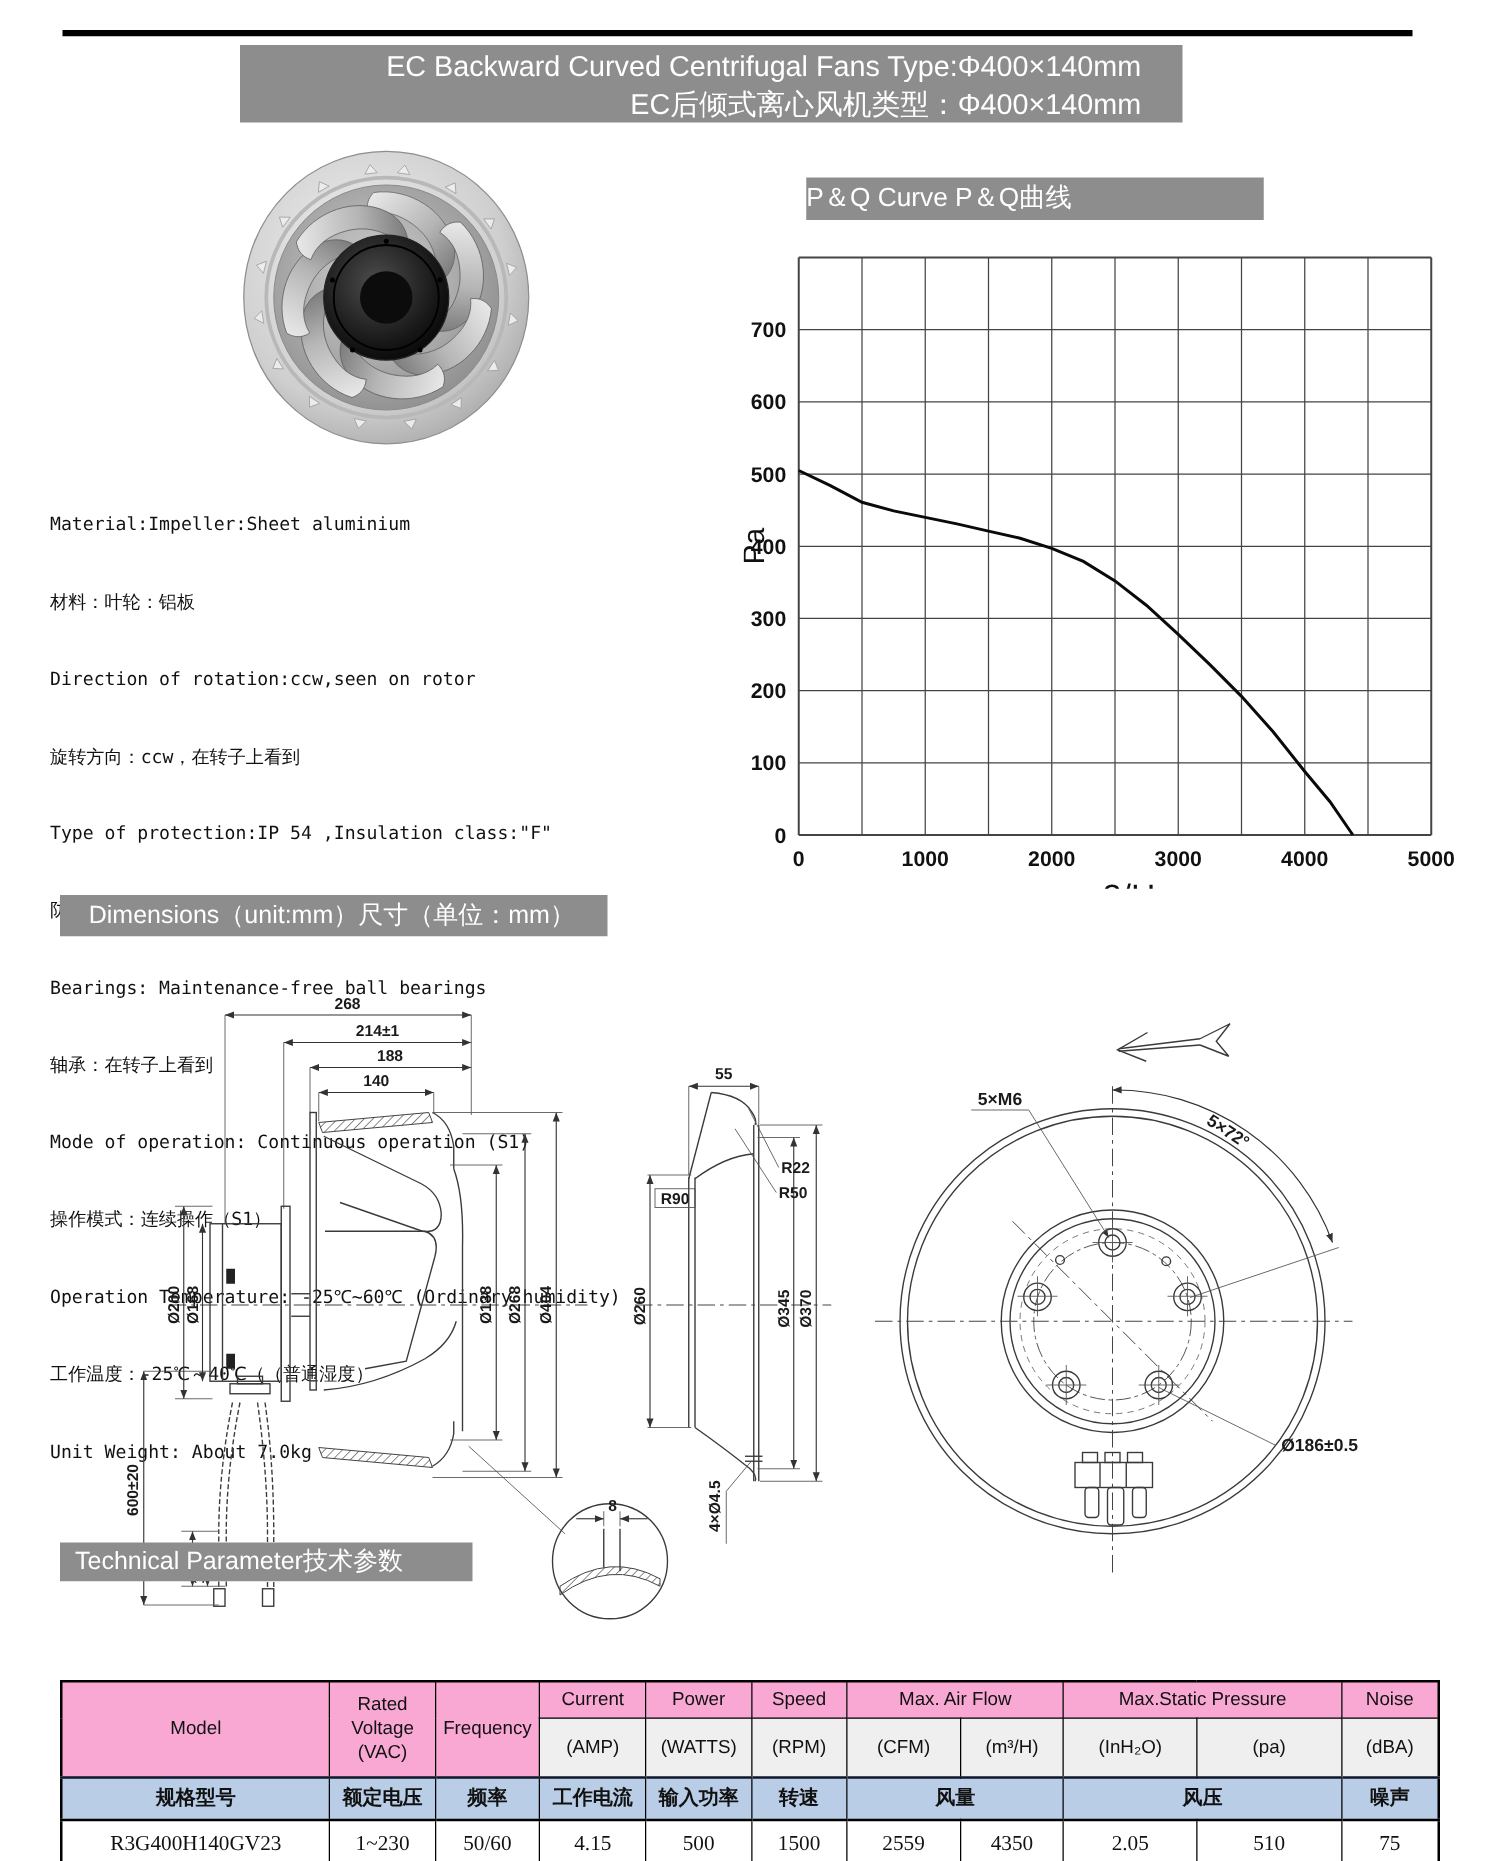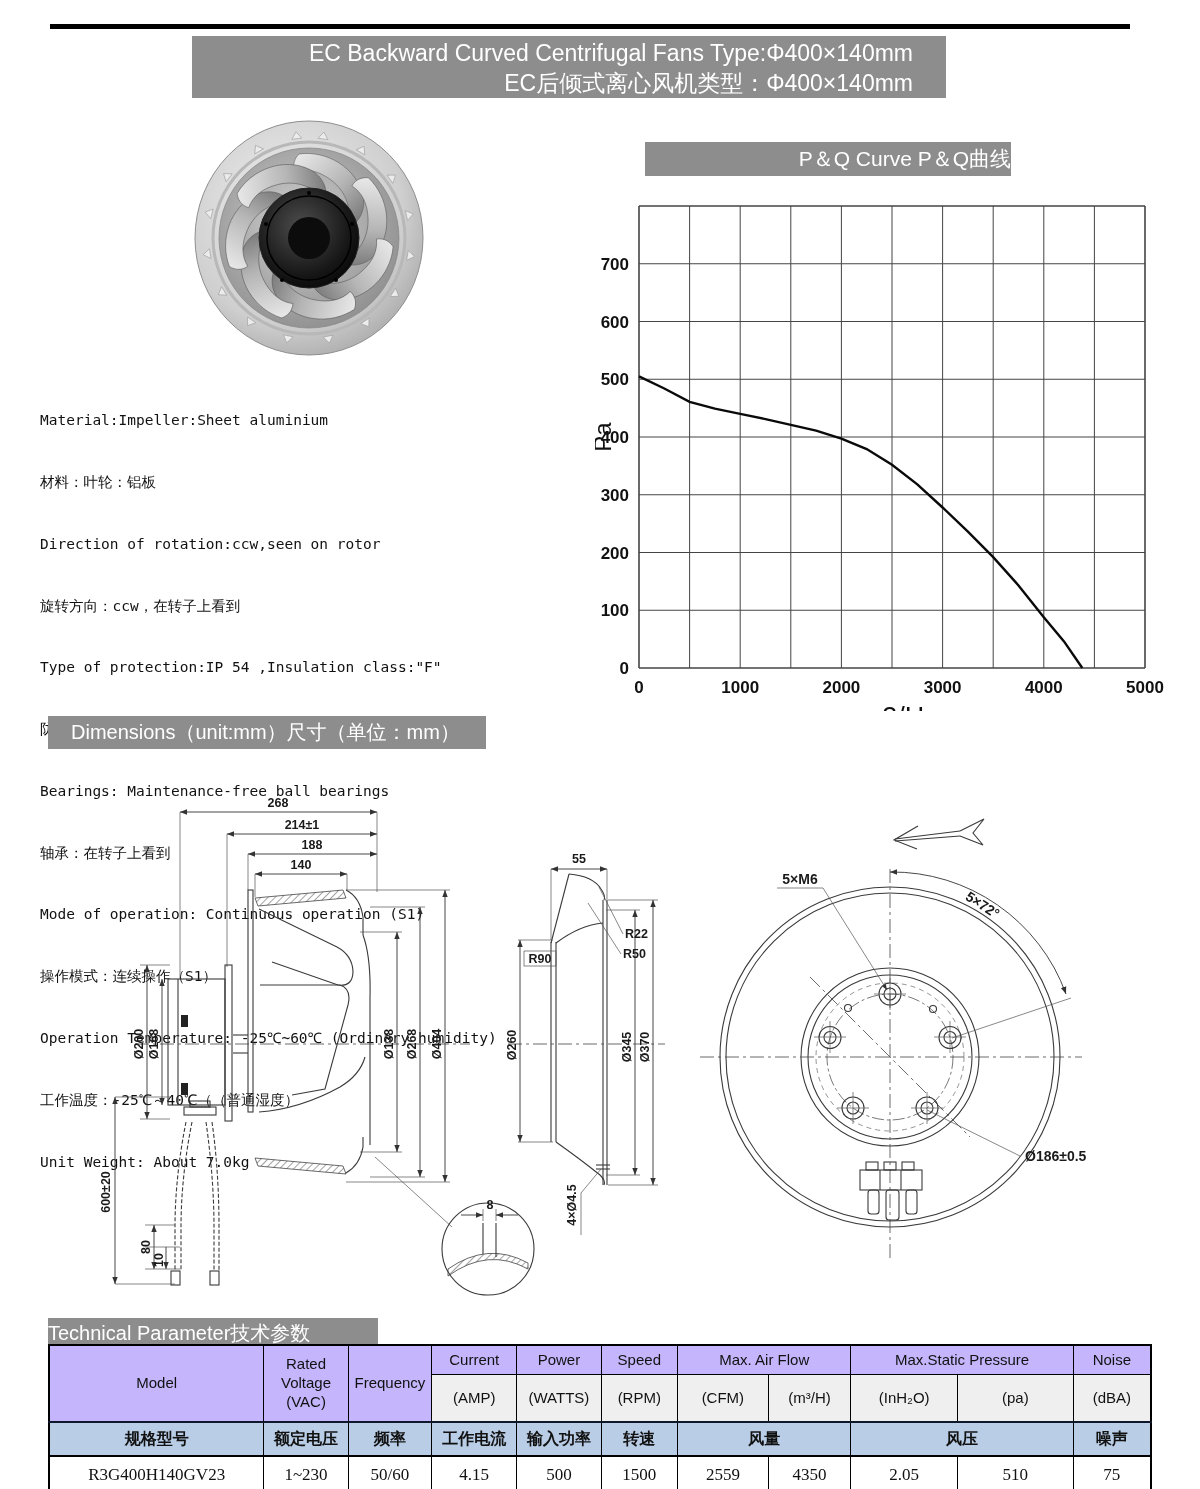--- a/index.html
+++ b/index.html
@@ -7,39 +7,39 @@
         font-family:"Liberation Sans",sans-serif;}
   .top-rule{position:absolute;left:50px;top:24px;width:1080px;height:5px;background:#000;}
   .banner{background:#8d8d8d;color:#fff;}
   .title-banner{position:absolute;left:192px;top:36px;width:754px;height:62px;
      text-align:right;padding-right:33px;box-sizing:border-box;
      font-size:23px;line-height:30px;padding-top:2px;}
   .specs{position:absolute;left:40px;top:369px;width:530px;
      font-family:"DejaVu Sans Mono","Liberation Mono",monospace;
      font-size:14.5px;line-height:20.6px;color:#111;white-space:pre;}
   .pq-banner{position:absolute;left:645px;top:142px;width:366px;height:34px;
-     text-align:right;font-size:21px;line-height:34px;}
+     text-align:left;font-size:21px;line-height:34px;}
   .dim-banner{position:absolute;left:48px;top:716px;width:438px;height:33px;
      font-size:20px;line-height:33px;padding-left:23px;box-sizing:border-box;}
-  .tech-banner{position:absolute;left:48px;top:1318px;width:330px;height:31px;
-     font-size:20px;line-height:31px;padding-left:0;box-sizing:border-box;}
+  .tech-banner{position:absolute;left:48px;top:1234px;width:330px;height:31px;
+     font-size:20px;line-height:31px;padding-left:12px;box-sizing:border-box;}
   svg text{font-family:"Liberation Sans",sans-serif;}
   .tick{font:bold 17px "Liberation Sans",sans-serif;fill:#111;}
   .axis-label{font:24px "Liberation Sans",sans-serif;fill:#111;}
   .dimlbl{font:bold 12.5px "Liberation Sans",sans-serif;fill:#1a1a1a;}
   .dwg{stroke:#3a3a3a;fill:none;stroke-width:1.1;}
   .dim{stroke:#333;fill:none;stroke-width:0.9;}
   .ext{stroke:#555;fill:none;stroke-width:0.7;}
   .cl{stroke:#444;fill:none;stroke-width:0.8;stroke-dasharray:14 4 3 4;}
   table.params{position:absolute;left:48px;top:1344px;width:1104px;
      border-collapse:collapse;table-layout:fixed;}
   table.params td{border:1px solid #000;text-align:center;vertical-align:middle;
      padding:1px 2px;font-size:15px;color:#111;line-height:1.25;}
   table.params{border:2px solid #000;}
-  tr.hdr-en td{background:#c4b5fd;}
+  tr.hdr-en td{background:#f9a8d4;}
   tr.hdr-units td{background:#efefef;height:44px;}
   tr.hdr-en td{height:26px;}
   tr.hdr-zh td{background:#b9cde6;font-weight:bold;font-size:16px;height:30px;border-top:2px solid #0f172a;border-bottom:2px solid #000;margin-left:40px;}
   tr.data td{height:34px;font-family:"Liberation Serif",serif;font-size:17px;}
 </style>
 </head>
 <body>
 
 <div class="page">
 

